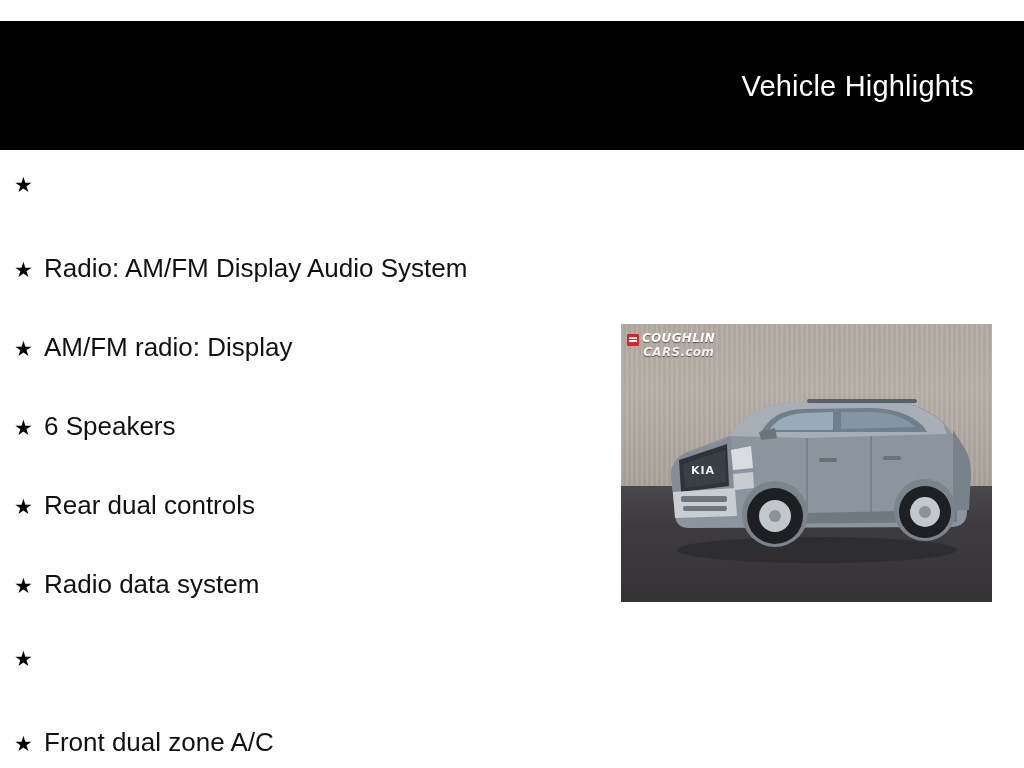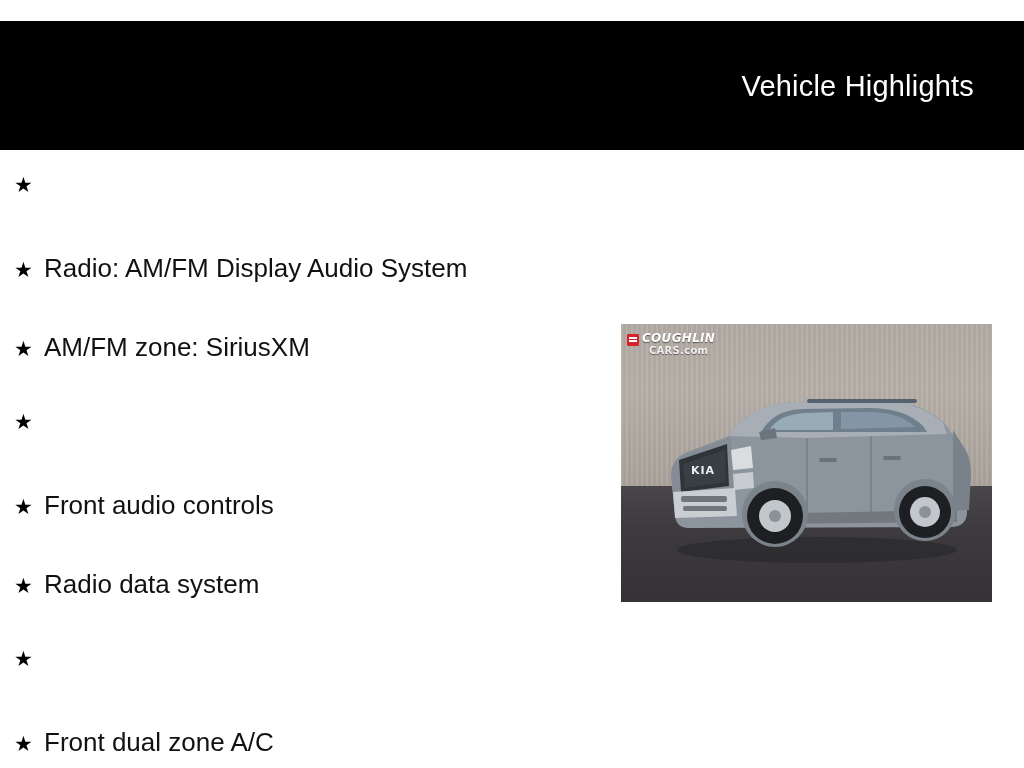--- a/index.html
+++ b/index.html
@@ -147,22 +147,23 @@
     font-family: "DejaVu Sans", sans-serif;
     font-size: 12px;
     font-weight: bold;
     font-style: italic;
     color: #ffffff;
     letter-spacing: 0.3px;
     text-shadow: 0 1px 1px rgba(0,0,0,.5);
   }
   .wm-line2 {
     font-family: "DejaVu Sans", sans-serif;
-    font-size: 10px;
+    font-size: 12px;
     font-weight: bold;
+    font-style: italic;
     color: #f0f0f0;
     letter-spacing: 0.3px;
     margin-top: 2px;
     text-shadow: 0 1px 1px rgba(0,0,0,.5);
   }
 
   
   .vehicle {
     position: absolute;
     left: 36px;
@@ -187,30 +188,31 @@
       <span class="bullet-star">★</span>
     </div>
 
     <div class="feature-row">
       <span class="bullet-star">★</span>
       <span class="feature-label">Radio: AM/FM Display Audio System</span>
     </div>
 
     <div class="feature-row">
       <span class="bullet-star">★</span>
-      <span class="feature-label">AM/FM zone: SiriusXM</span>
-    </div>
-
-    <div class="feature-row">
-      <span class="bullet-star">★</span>
-    </div>
-
-    <div class="feature-row">
-      <span class="bullet-star">★</span>
-      <span class="feature-label">Front audio controls</span>
+      <span class="feature-label">AM/FM radio: Display</span>
+    </div>
+
+    <div class="feature-row">
+      <span class="bullet-star">★</span>
+      <span class="feature-label">6 Speakers</span>
+    </div>
+
+    <div class="feature-row">
+      <span class="bullet-star">★</span>
+      <span class="feature-label">Rear dual controls</span>
     </div>
 
     <div class="feature-row">
       <span class="bullet-star">★</span>
       <span class="feature-label">Radio data system</span>
     </div>
 
     <div class="feature-row">
       <span class="bullet-star">★</span>
     </div>

